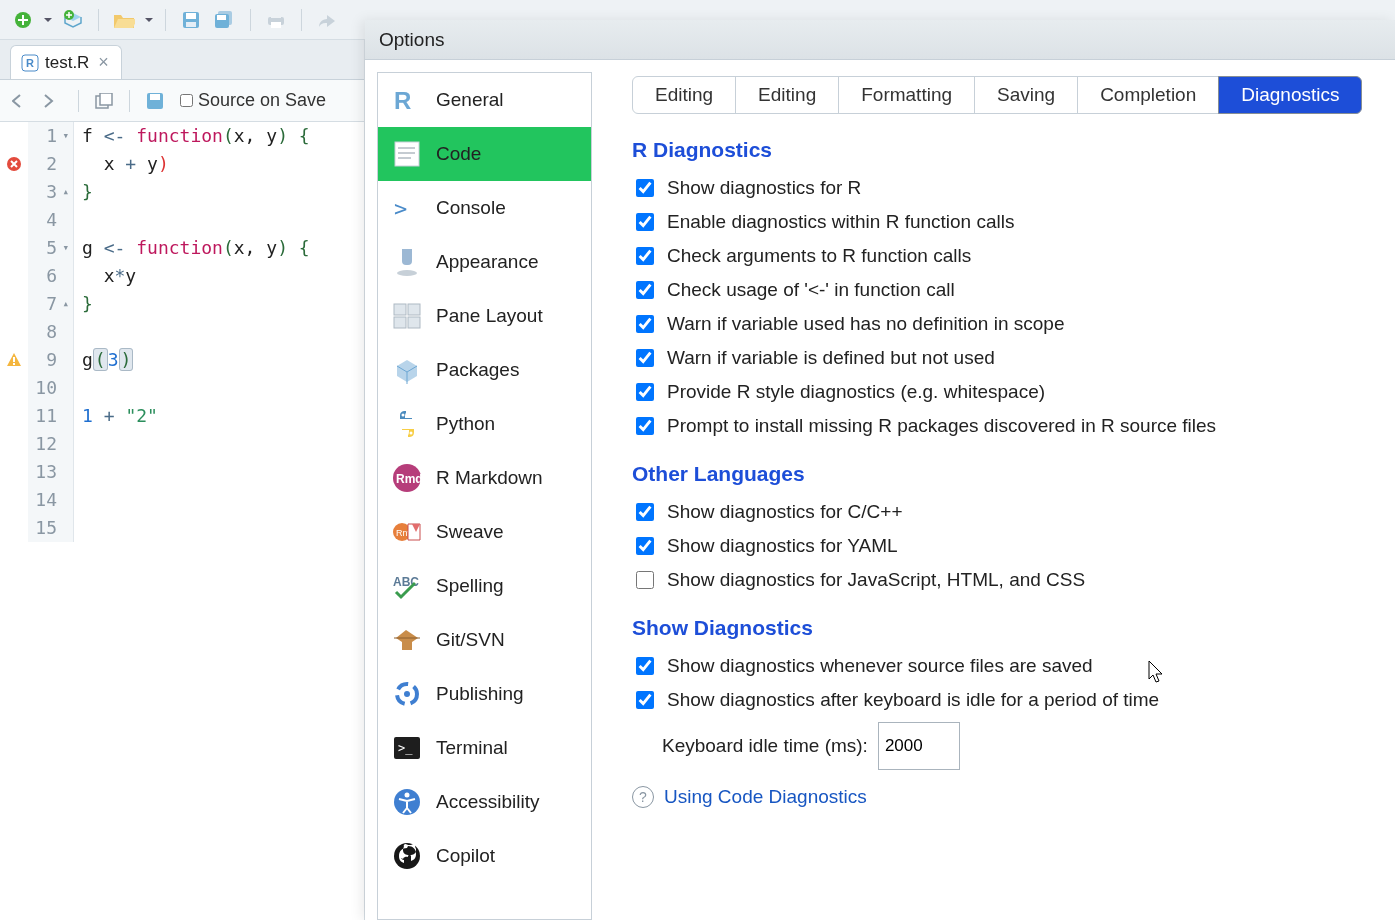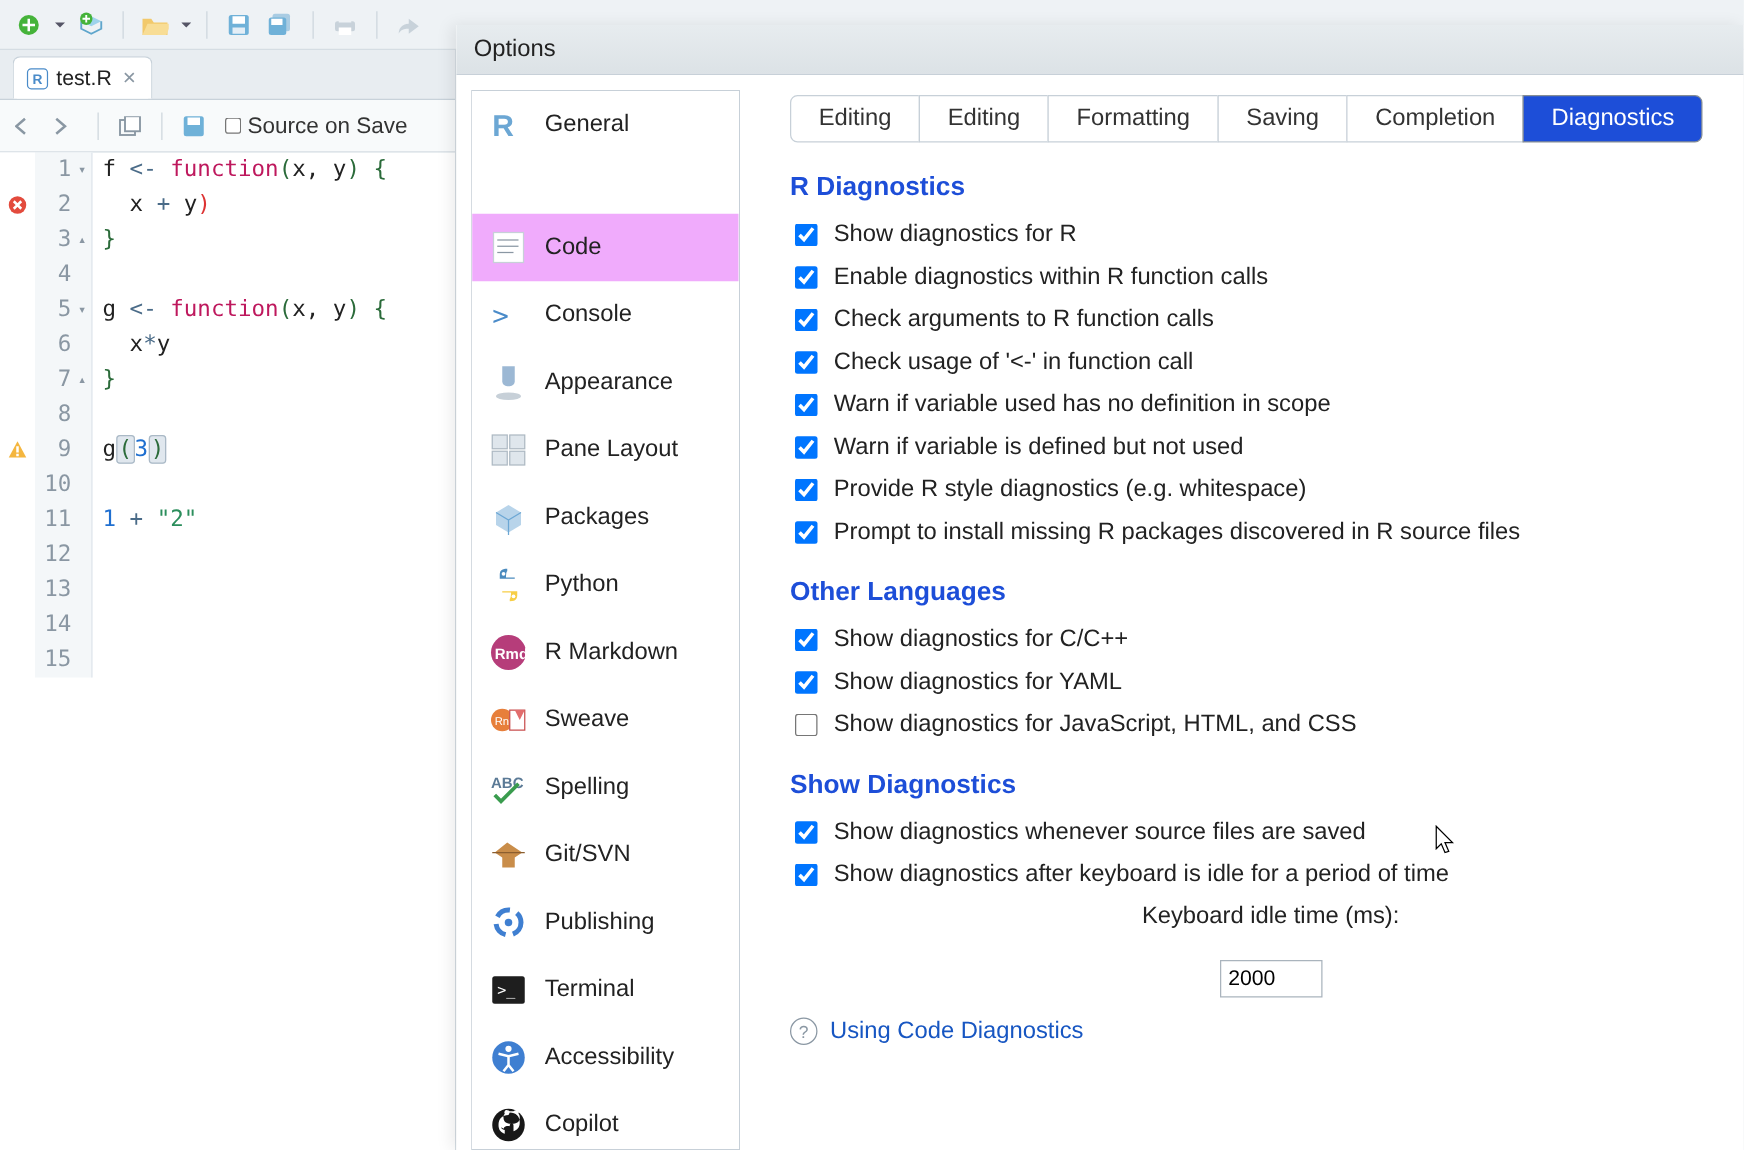--- a/index.html
+++ b/index.html
@@ -176,22 +176,21 @@
   .opt-item {
     height: 54px;
     display: flex;
     align-items: center;
     gap: 14px;
     padding: 0 14px;
     font-size: 19px;
     cursor: pointer;
   }
   .opt-item.selected {
-    background: #f0abfc;
-    margin-top: 44px;
+    background: #22c55e;
   }
   .opt-icon { width: 30px; height: 30px; flex: none; display:flex; align-items:center; justify-content:center; }
 
   .options-content {
     flex: 1;
     padding: 16px 24px 24px 40px;
     overflow: auto;
   }
 
   .tab-bar {
@@ -231,27 +230,26 @@
     color: #222;
   }
   .chk-row input[type=checkbox] {
     width: 18px; height: 18px;
     cursor: pointer;
   }
   .idle-row {
     margin: 8px 0 16px 30px;
     display: flex;
     align-items: center;
-    gap: 24px;
+    gap: 10px;
     font-size: 19px;
-    flex-direction: column;
   }
   .idle-row input[type=text] {
     width: 82px;
-    height: 30px;
+    height: 48px;
     font-size: 17px;
     padding: 2px 6px;
     border: 1px solid #aab4bd;
   }
   .help-link {
     display: flex;
     align-items: center;
     gap: 10px;
     margin-top: 12px;
     cursor: pointer;

